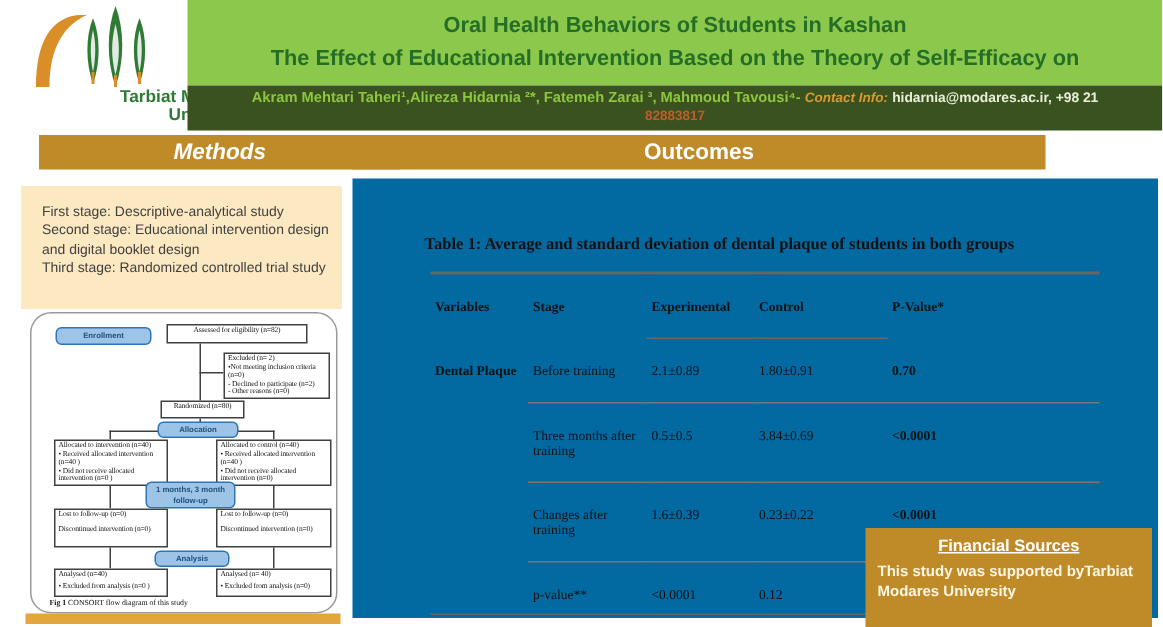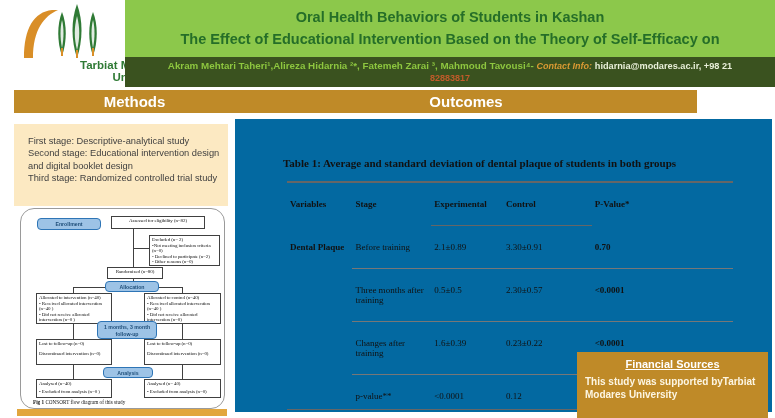--- a/index.html
+++ b/index.html
@@ -17,21 +17,21 @@
   .authors-band{position:absolute;left:125px;top:57px;width:650px;height:30px;background:#3A521F;
                 text-align:center;padding-top:3px;box-sizing:border-box;}
   .authors-line{font-size:9.8px;font-weight:bold;color:#8DC63F;line-height:1.25;}
   .contact-label{color:#DA9A33;font-style:italic;font-size:9px;text-align:center;}
   .contact-value{color:#E8EFD8;font-weight:bold;font-size:9.2px;}
   .phone-line{color:#C25B2A;font-weight:bold;font-size:9px;line-height:1.2;}
 
   
   .bar{position:absolute;top:90px;height:23px;background:#BF8A28;color:#fff;font-weight:bold;
        font-size:15px;text-align:center;line-height:23px;}
-  .bar-methods{left:14px;width:241px;}
+  .bar-methods{left:26px;width:241px;font-style:italic;}
   .bar-outcomes{left:235px;width:462px;}
 
   
   .methods-box{position:absolute;left:14px;top:124px;width:214px;height:82px;background:#FCE9C2;
                box-sizing:border-box;padding:11px 8px 0 14px;}
   .methods-box div{font-size:9.3px;color:#3f3f3f;line-height:1.32;}
 
   
   .flow{position:absolute;left:20px;top:208px;width:205px;height:201px;background:#fff;
         border:1.2px solid #9a9a9a;border-radius:14px;box-sizing:border-box;}
@@ -205,28 +205,28 @@
           <th class="grpline">Experimental</th>
           <th class="grpline">Control</th>
           <th>P-Value*</th>
         </tr>
       </thead>
       <tbody>
         <tr>
           <td class="bold">Dental Plaque</td>
           <td class="sep stagecell">Before training</td>
           <td class="sep">2.1±0.89</td>
-          <td class="sep">3.30±0.91</td>
+          <td class="sep">1.80±0.91</td>
           <td class="sep bold">0.70</td>
         </tr>
         <tr class="tall">
           <td></td>
           <td class="sep stagecell">Three months after training</td>
           <td class="sep">0.5±0.5</td>
-          <td class="sep">2.30±0.57</td>
+          <td class="sep">3.84±0.69</td>
           <td class="sep bold">&lt;0.0001</td>
         </tr>
         <tr class="tall">
           <td></td>
           <td class="sep stagecell">Changes after training</td>
           <td class="sep">1.6±0.39</td>
           <td class="sep">0.23±0.22</td>
           <td class="sep bold">&lt;0.0001</td>
         </tr>
         <tr class="last">

